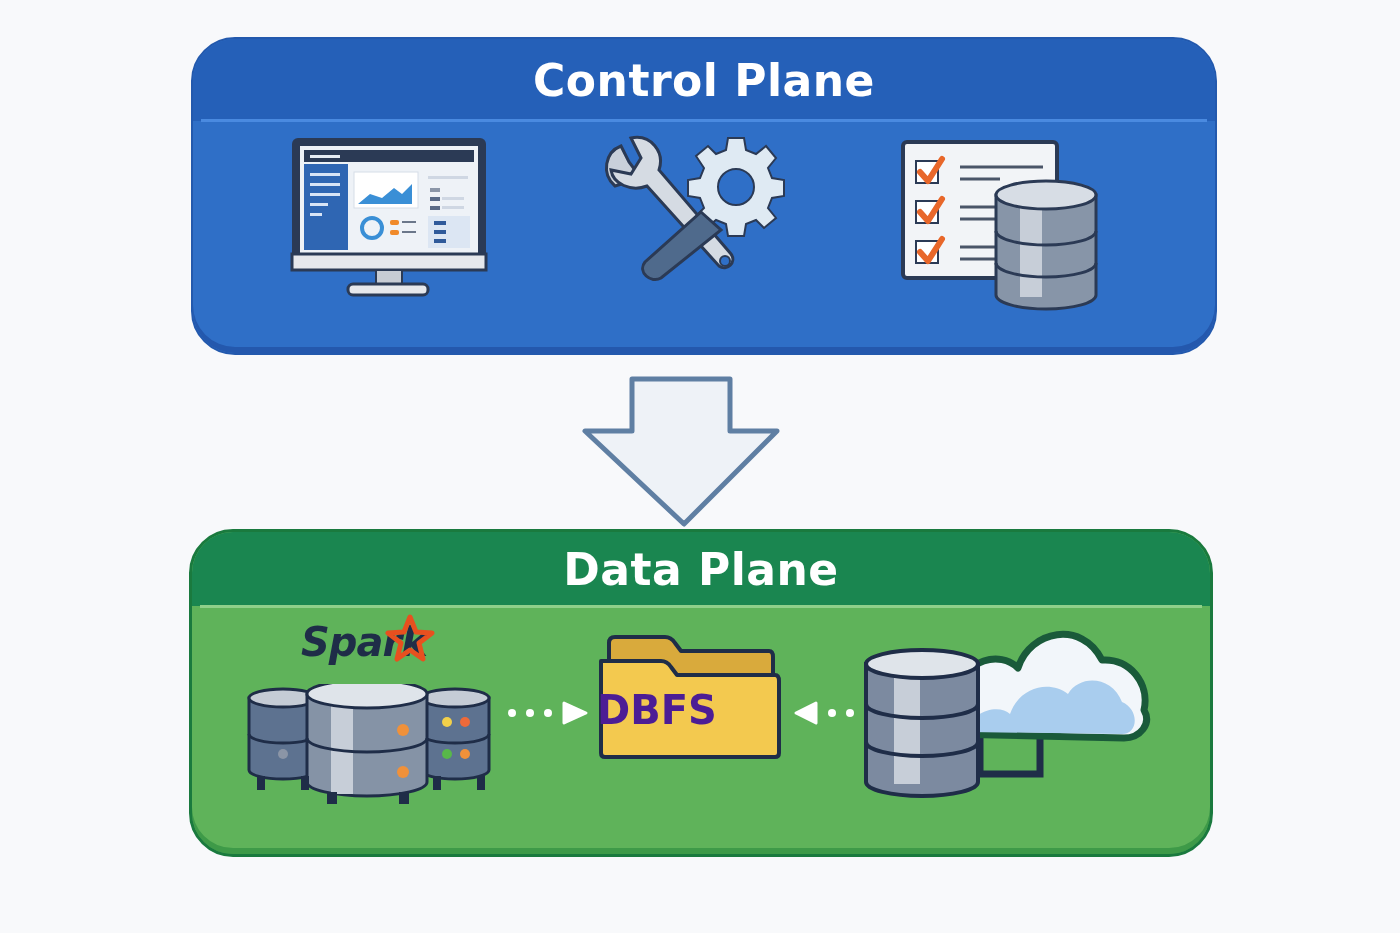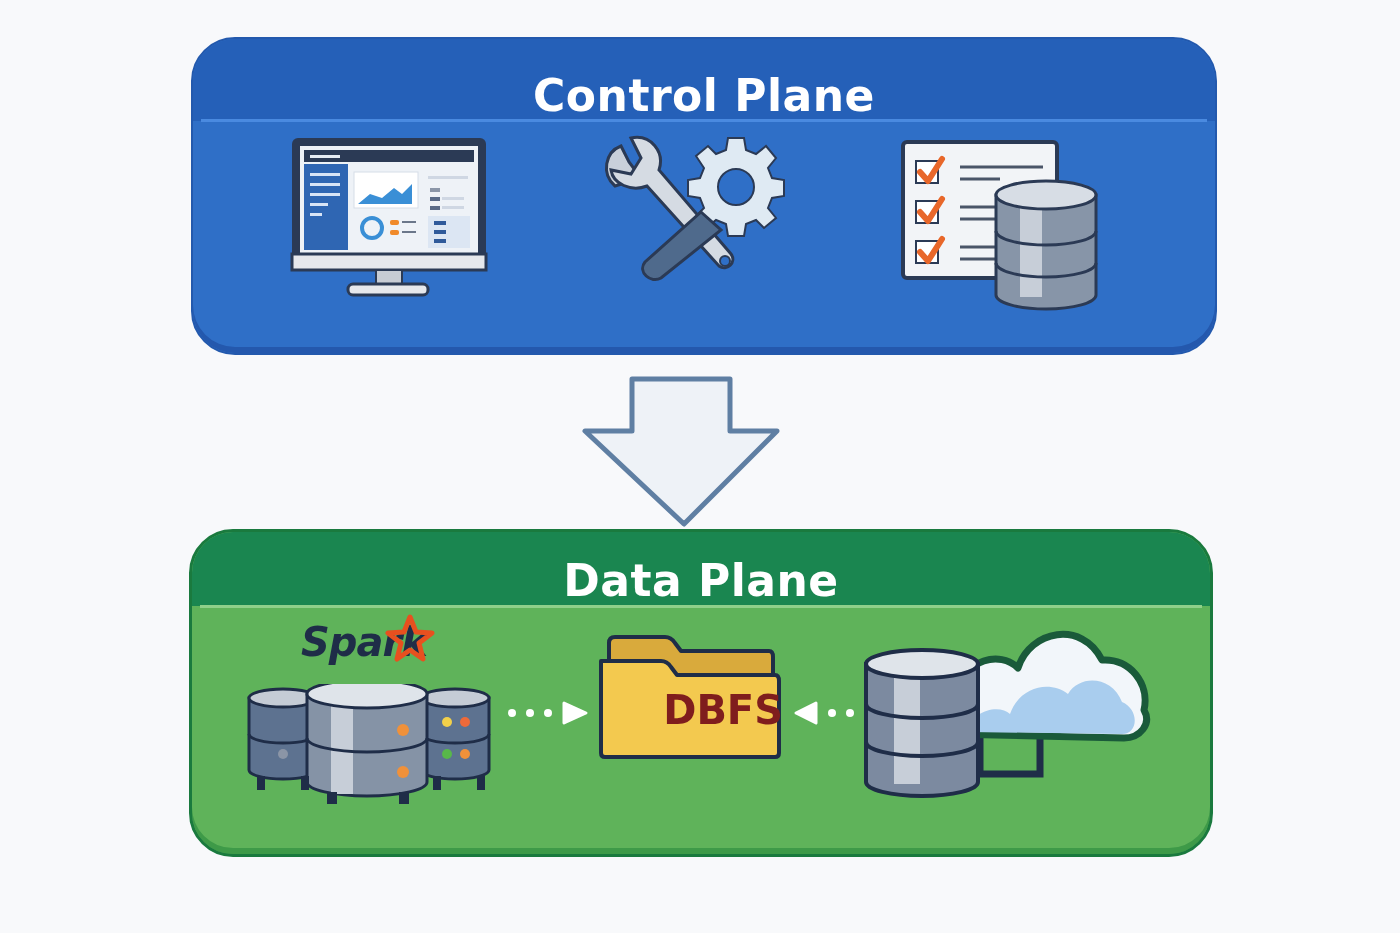--- a/index.html
+++ b/index.html
@@ -2,21 +2,21 @@
 <html><head>
   <meta charset="utf-8">
   <style>
     html, body { margin: 0; padding: 0; }
     body {
       width: 1400px; height: 933px; background: #f8f9fb; position: relative; overflow: hidden;
       font-family: "DejaVu Sans", sans-serif;
     }
     .panel { position: absolute; border-radius: 44px; overflow: hidden; }
     .panel-header {
-      position: absolute; left: 0; right: 0; top: 0; display: flex; align-items: flex-end; justify-content: center;
+      position: absolute; left: 0; right: 0; top: 0; display: flex; align-items: center; justify-content: center;
       color: #ffffff; font-weight: bold; font-size: 44px; letter-spacing: 0.5px;
     }
     .panel-divider { position: absolute; left: 8px; right: 8px; height: 3px; }
     #control { left: 191px; top: 37px; width: 1026px; height: 318px; background: #2f6fc7; box-shadow: inset 0 -6px 0 #2458ad; border: 2px solid #2359ad; box-sizing: border-box; }
     #control .panel-header { height: 82px; background: #2560b8; }
     #control .panel-divider { top: 80px; background: #4a8ae0; }
     #data { left: 189px; top: 529px; width: 1024px; height: 328px; background: #5fb35a; border: 3px solid #1a7a3e; box-sizing: border-box; box-shadow: inset 0 -6px 0 #3e9a48; }
     #data .panel-header { height: 74px; background: #1a8650; }
     #data .panel-divider { top: 73px; background: #8fd08a; }
     .icon { position: absolute; }
@@ -160,21 +160,21 @@
     <circle cx="28" cy="14" r="4" fill="#fff"></circle>
     <circle cx="46" cy="14" r="4" fill="#fff"></circle>
     <path d="M62,4 L84,14 L62,24 Z" fill="#fff" stroke="#fff" stroke-linejoin="round" stroke-width="3"></path>
   </svg>
 
   <div class="icon" style="left:405px;top:103px;width:186px;height:126px;">
     <svg style="position:absolute;left:0;top:0" width="186" height="126" viewBox="0 0 186 126">
       <path d="M12,8 Q12,2 18,2 L68,2 Q74,2 78,8 L84,16 L172,16 Q176,16 176,22 L176,40 L12,40 Z" fill="#d9aa3c" stroke="#1f2d48" stroke-width="4" stroke-linejoin="round"></path>
       <path d="M4,26 L64,26 Q70,26 74,32 L80,40 L178,40 Q182,40 182,46 L182,118 Q182,122 178,122 L8,122 Q4,122 4,118 Z" fill="#f3c94f" stroke="#1f2d48" stroke-width="4" stroke-linejoin="round"></path>
     </svg>
-    <span class="label-dbfs" style="position:absolute;left:0;right:0;top:52px;text-align:right;font-size:40px;color:#7f1d1d;">DBFS</span>
+    <span class="label-dbfs" style="position:absolute;left:0;right:0;top:52px;text-align:left;font-size:40px;color:#4c1d95;">DBFS</span>
   </div>
 
   <svg class="icon" style="left:598px;top:167px" width="70" height="28" viewBox="0 0 70 28">
     <path d="M26,4 L6,14 L26,24 Z" fill="#fff" stroke="#fff" stroke-linejoin="round" stroke-width="3"></path>
     <circle cx="42" cy="14" r="4" fill="#fff"></circle>
     <circle cx="60" cy="14" r="4" fill="#fff"></circle>
   </svg>
 
   <svg class="icon" style="left:668px;top:82px" width="300" height="190" viewBox="0 0 300 190">
     <rect x="120" y="120" width="60" height="40" fill="none" stroke="#1f2d48" stroke-width="7"></rect>

